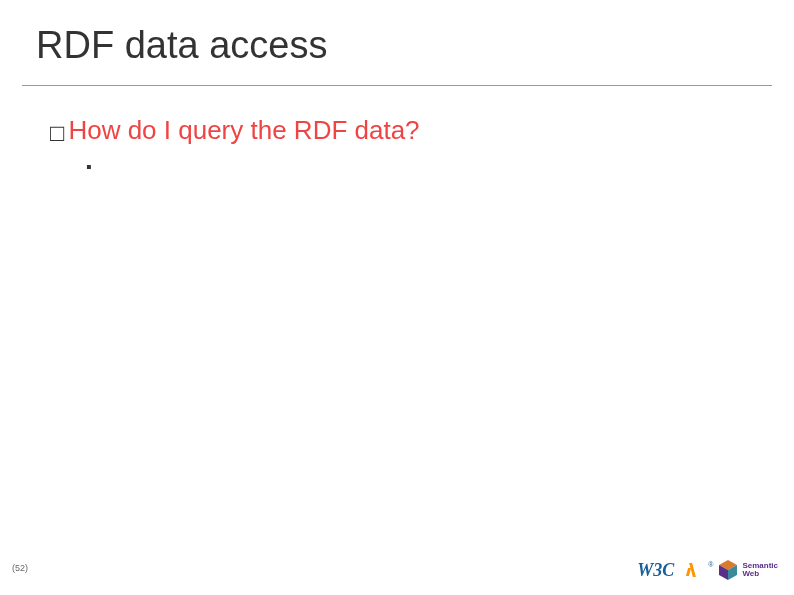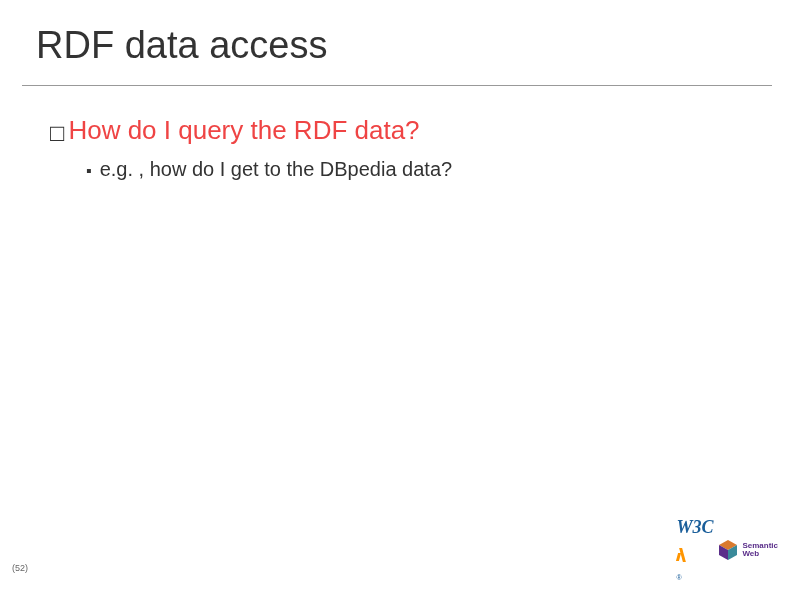--- a/index.html
+++ b/index.html
@@ -77,23 +77,22 @@
     .logos {
       position: absolute;
       bottom: 14px;
       right: 16px;
       display: flex;
       align-items: center;
       gap: 4px;
     }
     .w3c-logo {
       display: flex;
-      align-items: flex-start;
+      align-items: center;
       gap: 12px;
-      flex-direction: column;
     }
     .w3c-text {
       font-family: Georgia, 'Times New Roman', serif;
       font-size: 18px;
       font-weight: bold;
       font-style: italic;
       color: #1a5e9a;
       line-height: 1;
     }
     .w3c-check {
@@ -154,21 +153,20 @@
   <h1 class="title">RDF data access</h1>
   <hr class="title-rule">
 
   <div class="content">
     <div class="main-bullet-row">
       <span class="main-bullet-marker">□</span>
       <span class="main-bullet-text">How do I query the RDF data?</span>
     </div>
     <div class="sub-bullet-row">
       <span class="sub-bullet-marker">▪</span>
-      <span class="sub-bullet-text">e.g. , how do I get to the DBpedia data?</span>
     </div>
   </div>
 
   <div class="page-number">(52)</div>
 
   <div class="logos">
     <div class="w3c-logo">
       <span class="w3c-text">W3C</span>
       <span class="w3c-check"></span>
       <span class="reg">®</span>

